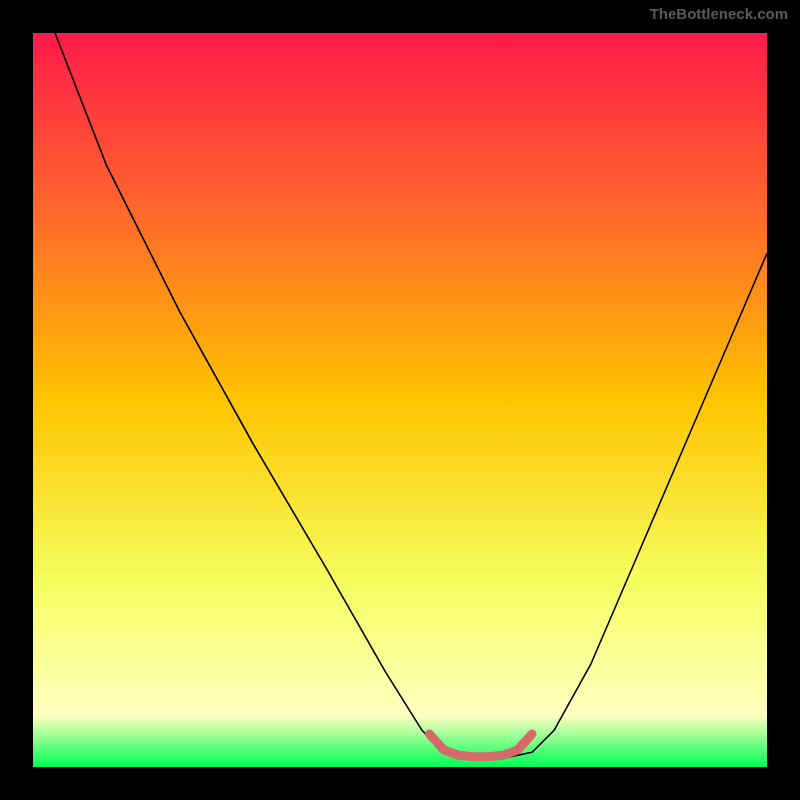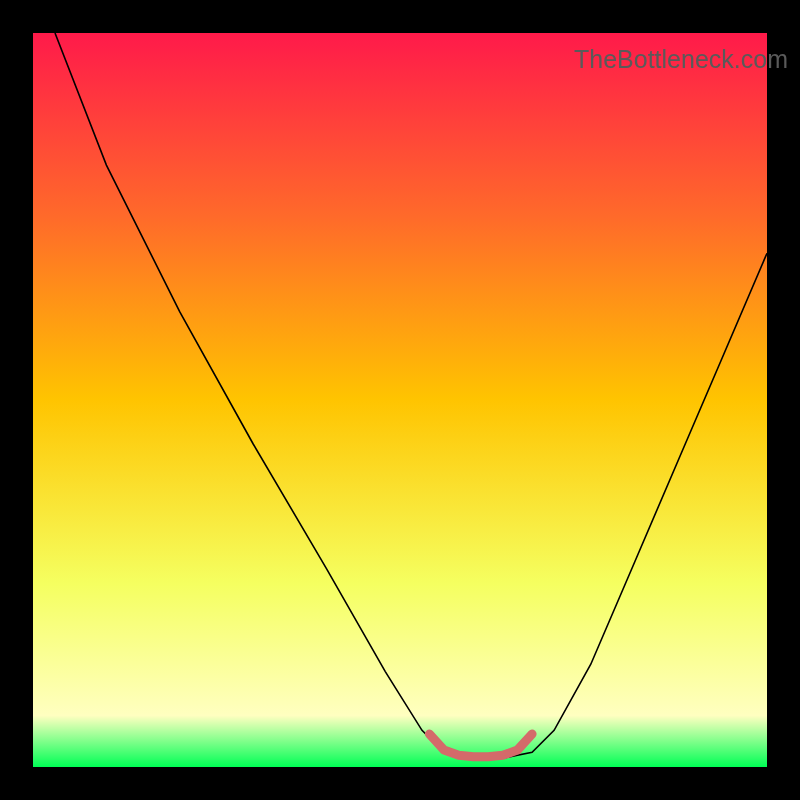--- a/index.html
+++ b/index.html
@@ -9,24 +9,23 @@
     height: 800px;
     background: #000;
     position: relative;
     font-family: Arial, Helvetica, sans-serif;
   }
   .watermark {
     position: absolute;
     top: 5px;
     right: 12px;
     color: #5a5a5a;
-    font-size: 25px;
-    font-weight: 400;
+    font-size: 15px;
+    font-weight: 700;
     z-index: 10;
-    margin-top: 40px;
   }
   .plot {
     position: absolute;
     left: 33px;
     top: 33px;
     width: 734px;
     height: 734px;
   }
   .plot svg {
     display: block;

